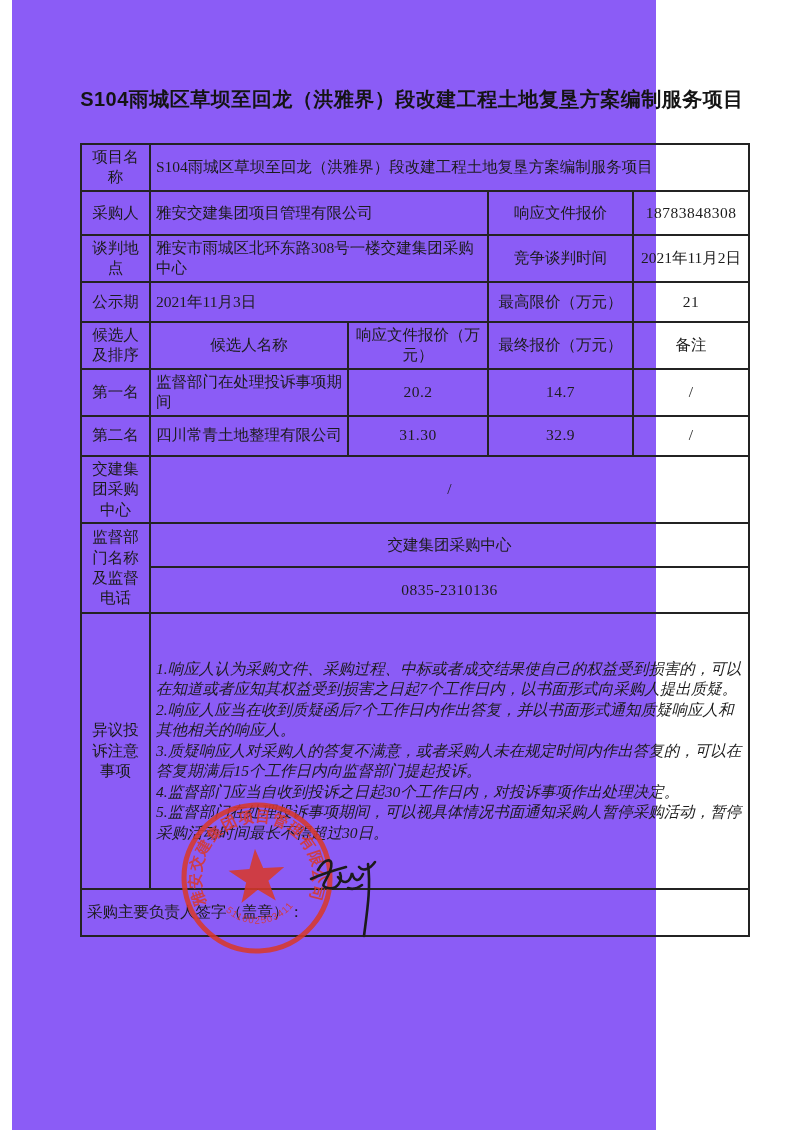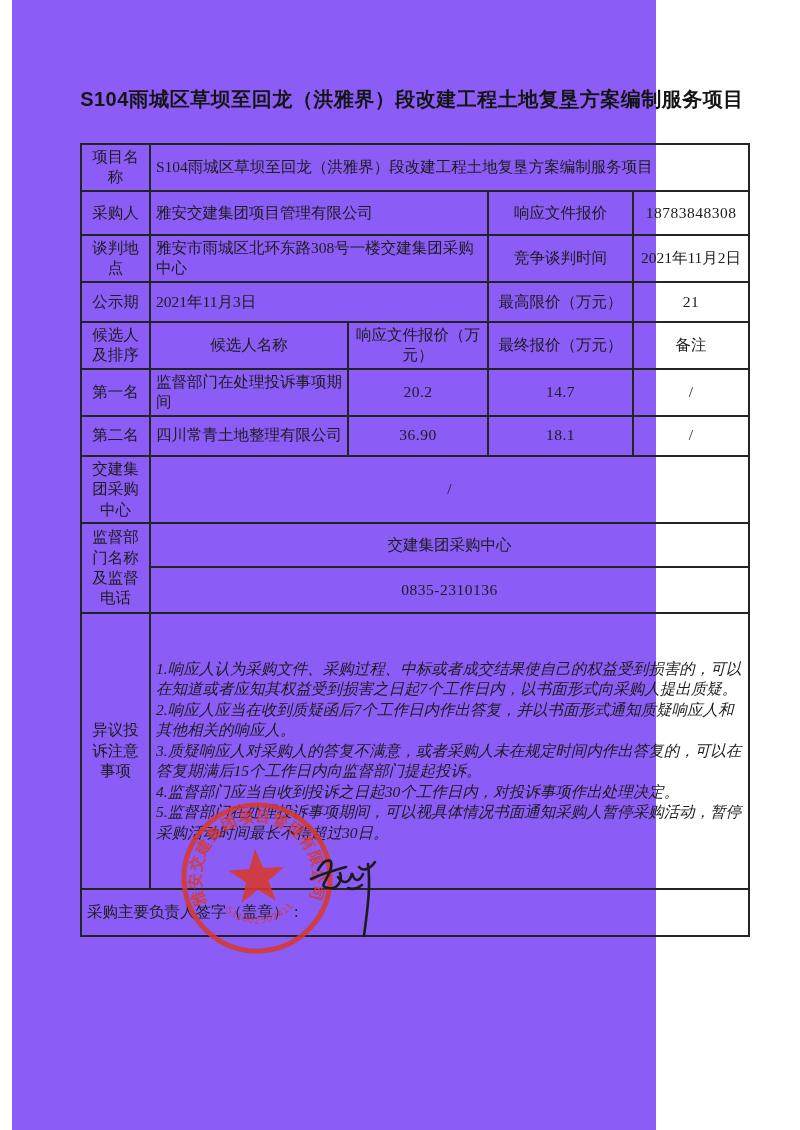--- a/index.html
+++ b/index.html
@@ -119,22 +119,22 @@
       <td class="lab">第一名</td>
       <td>监督部门在处理投诉事项期间</td>
       <td class="num">20.2</td>
       <td class="num">14.7</td>
       <td class="c">/</td>
     </tr>
 
     <tr style="height:40px">
       <td class="lab">第二名</td>
       <td>四川常青土地整理有限公司</td>
-      <td class="num">36.90</td>
-      <td class="num">18.1</td>
+      <td class="num">31.30</td>
+      <td class="num">32.9</td>
       <td class="c">/</td>
     </tr>
 
     <tr style="height:42px">
       <td class="lab">交建集团采购中心</td>
       <td colspan="4" class="c">/</td>
     </tr>
 
     <tr style="height:44px">
       <td rowspan="2" class="sup-lab">监督部门名称及监督电话</td>

